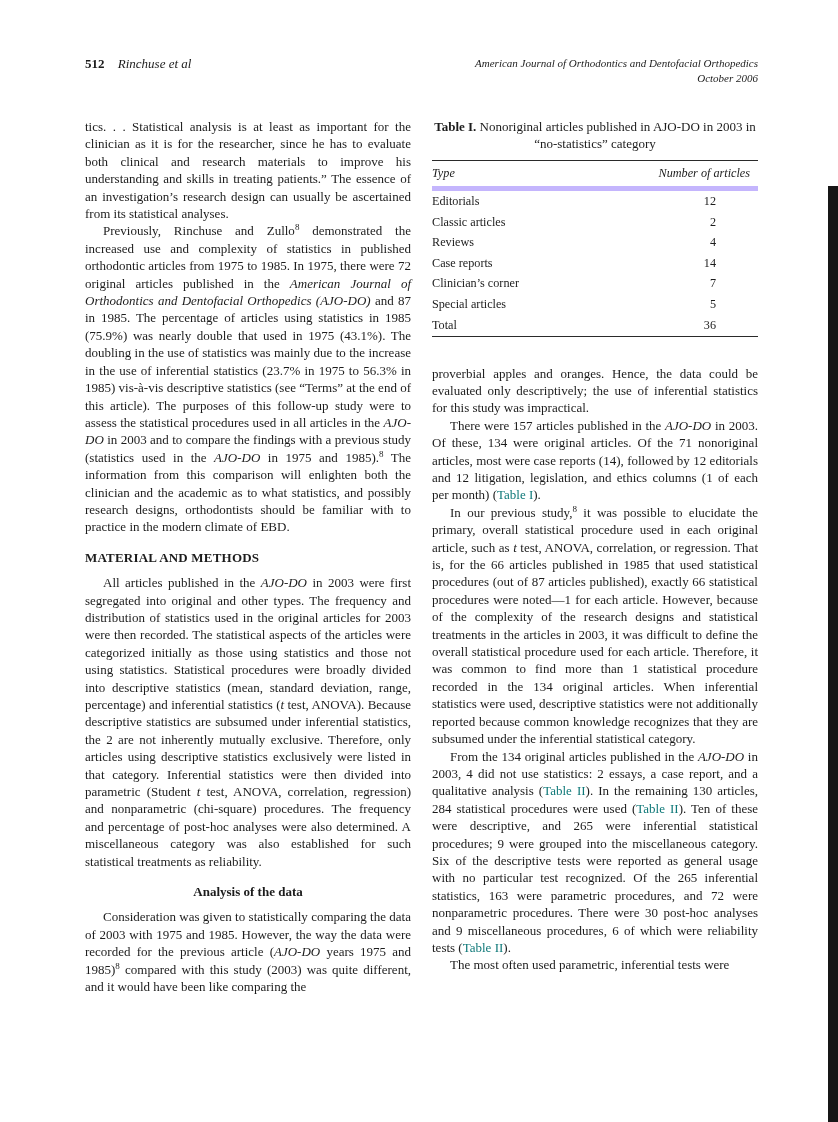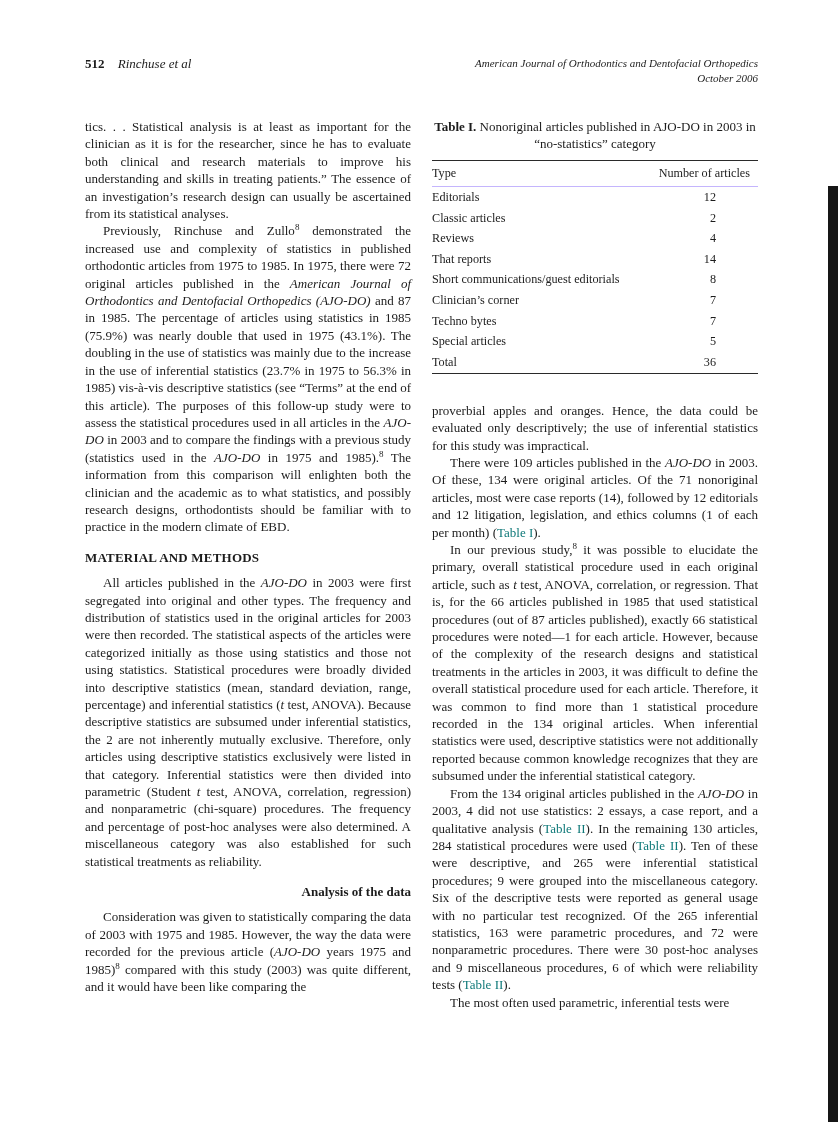--- a/index.html
+++ b/index.html
@@ -25,31 +25,31 @@
   .col{position:absolute;top:118px;width:326px;font-size:13px;line-height:17.4px;text-align:justify;hyphens:auto;}
   .col-left{left:85px;}
   .col-right{left:432px;}
   p{margin:0;}
   p.indent{text-indent:18px;}
   .it{font-style:italic;}
   .bd{font-weight:bold;}
   sup{font-size:9px;line-height:0;vertical-align:super;}
   .tbl-link{color:var(--link,#0e7878);}
   h2.sect{font-size:13px;font-weight:bold;margin:13px 0 8px 0;text-align:left;letter-spacing:.2px;}
-  h3.subsect{font-size:13px;font-weight:bold;margin:13px 0 8px 0;text-align:right;}
+  h3.subsect{font-size:13px;font-weight:bold;margin:13px 0 8px 0;text-align:center;}
   
   .tblcap{font-size:13px;line-height:17px;text-align:center;margin-bottom:8px;}
   table.datatable{
     width:100%;border-collapse:collapse;font-size:12.2px;
     border-top:1px solid #2a2a2a;border-bottom:1px solid #2a2a2a;
     margin-bottom:28px;
   }
   table.datatable th{
-    font-weight:normal;text-align:left;
-    padding:4px 0 4px 0;border-bottom:1px solid #c4b5fd;
+    font-weight:normal;font-style:italic;text-align:left;
+    padding:4px 0 4px 0;border-bottom:5px solid #c4b5fd;
   }
   table.datatable th.num{text-align:right;padding-right:8px;}
   table.datatable td{padding:1.6px 0;text-align:left;vertical-align:top;}
   table.datatable td.num{text-align:right;padding-right:42px;}
   
   .edge{
     position:absolute;right:0;top:186px;width:10px;height:936px;
     background:#161616;
   }
 </style>
@@ -96,48 +96,40 @@
         </tr>
         <tr>
           <td>Classic articles</td>
           <td class="num">2</td>
         </tr>
         <tr>
           <td>Reviews</td>
           <td class="num">4</td>
         </tr>
         <tr>
-          <td>That reports</td>
+          <td>Case reports</td>
           <td class="num">14</td>
         </tr>
         <tr>
-          <td>Short communications/guest editorials</td>
-          <td class="num">8</td>
-        </tr>
-        <tr>
           <td>Clinician’s corner</td>
-          <td class="num">7</td>
-        </tr>
-        <tr>
-          <td>Techno bytes</td>
           <td class="num">7</td>
         </tr>
         <tr>
           <td>Special articles</td>
           <td class="num">5</td>
         </tr>
         <tr>
           <td>Total</td>
           <td class="num">36</td>
         </tr>
       </tbody>
     </table>
 
     <p><span>proverbial apples and oranges. Hence, the data could be evaluated only descriptively; the use of inferential statistics for this study was impractical.</span></p>
-    <p class="indent"><span>There were 109 articles published in the </span><span class="it">AJO-DO</span><span> in 2003. Of these, 134 were original articles. Of the 71 nonoriginal articles, most were case reports (14), followed by 12 editorials and 12 litigation, legislation, and ethics columns (1 of each per month) (</span><span class="tbl-link">Table I</span><span>).</span></p>
+    <p class="indent"><span>There were 157 articles published in the </span><span class="it">AJO-DO</span><span> in 2003. Of these, 134 were original articles. Of the 71 nonoriginal articles, most were case reports (14), followed by 12 editorials and 12 litigation, legislation, and ethics columns (1 of each per month) (</span><span class="tbl-link">Table I</span><span>).</span></p>
     <p class="indent"><span>In our previous study,</span><sup>8</sup><span> it was possible to elucidate the primary, overall statistical procedure used in each original article, such as </span><span class="it">t</span><span> test, ANOVA, correlation, or regression. That is, for the 66 articles published in 1985 that used statistical procedures (out of 87 articles published), exactly 66 statistical procedures were noted—1 for each article. However, because of the complexity of the research designs and statistical treatments in the articles in 2003, it was difficult to define the overall statistical procedure used for each article. Therefore, it was common to find more than 1 statistical procedure recorded in the 134 original articles. When inferential statistics were used, descriptive statistics were not additionally reported because common knowledge recognizes that they are subsumed under the inferential statistical category.</span></p>
     <p class="indent"><span>From the 134 original articles published in the </span><span class="it">AJO-DO</span><span> in 2003, 4 did not use statistics: 2 essays, a case report, and a qualitative analysis (</span><span class="tbl-link">Table II</span><span>). In the remaining 130 articles, 284 statistical procedures were used (</span><span class="tbl-link">Table II</span><span>). Ten of these were descriptive, and 265 were inferential statistical procedures; 9 were grouped into the miscellaneous category. Six of the descriptive tests were reported as general usage with no particular test recognized. Of the 265 inferential statistics, 163 were parametric procedures, and 72 were nonparametric procedures. There were 30 post-hoc analyses and 9 miscellaneous procedures, 6 of which were reliability tests (</span><span class="tbl-link">Table II</span><span>).</span></p>
     <p class="indent"><span>The most often used parametric, inferential tests were</span></p>
   </div>
 
   <div class="edge"></div>
 
 </div>
 
 </body></html>

